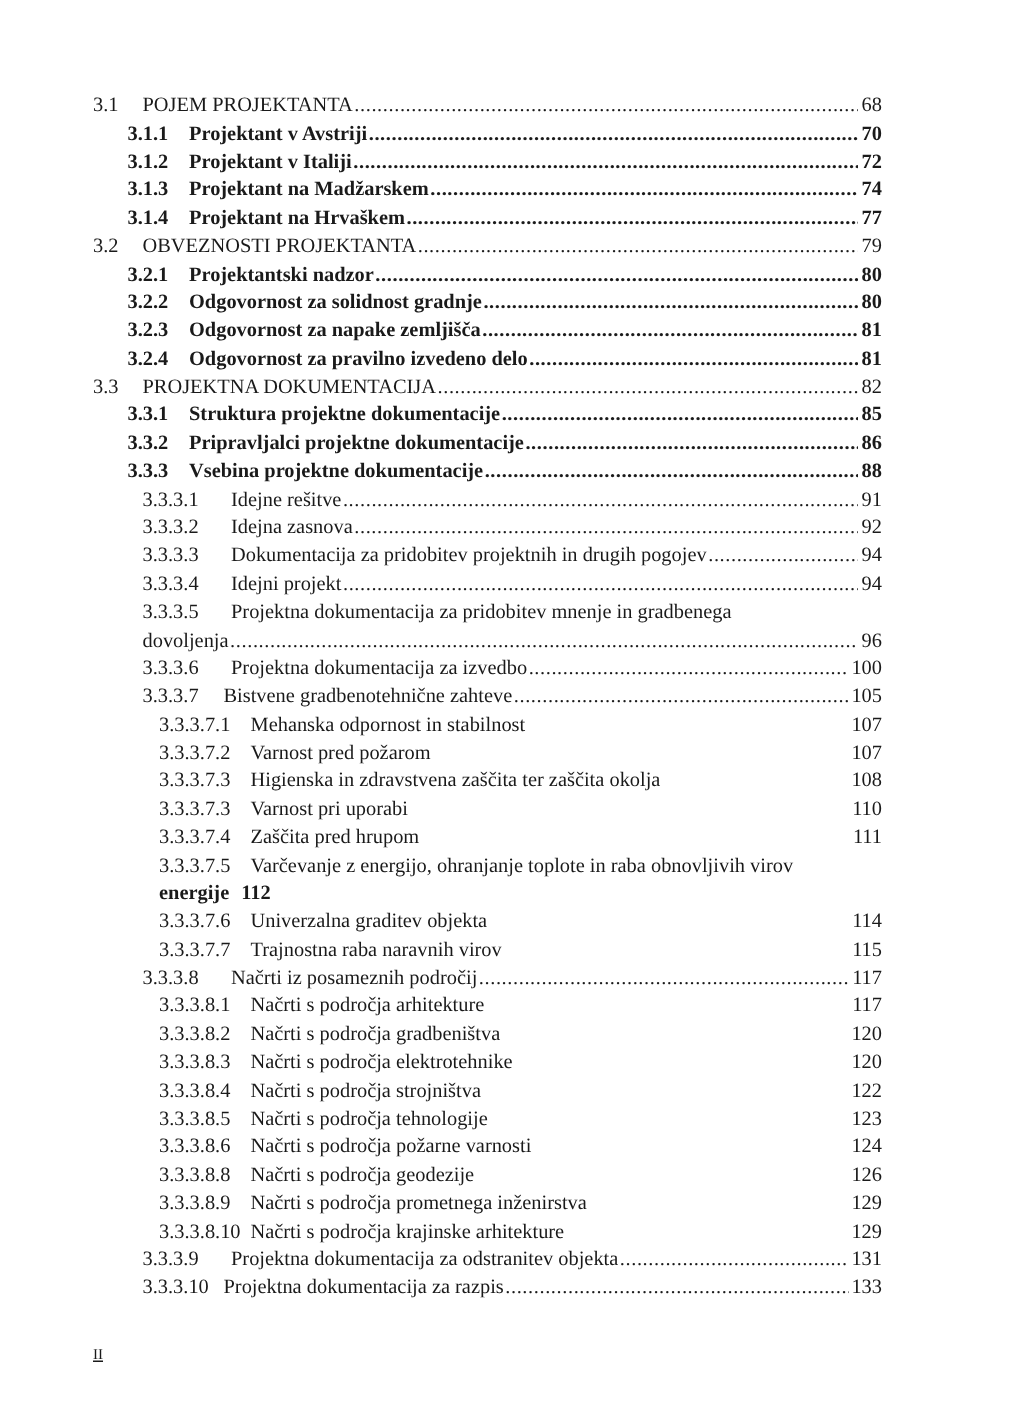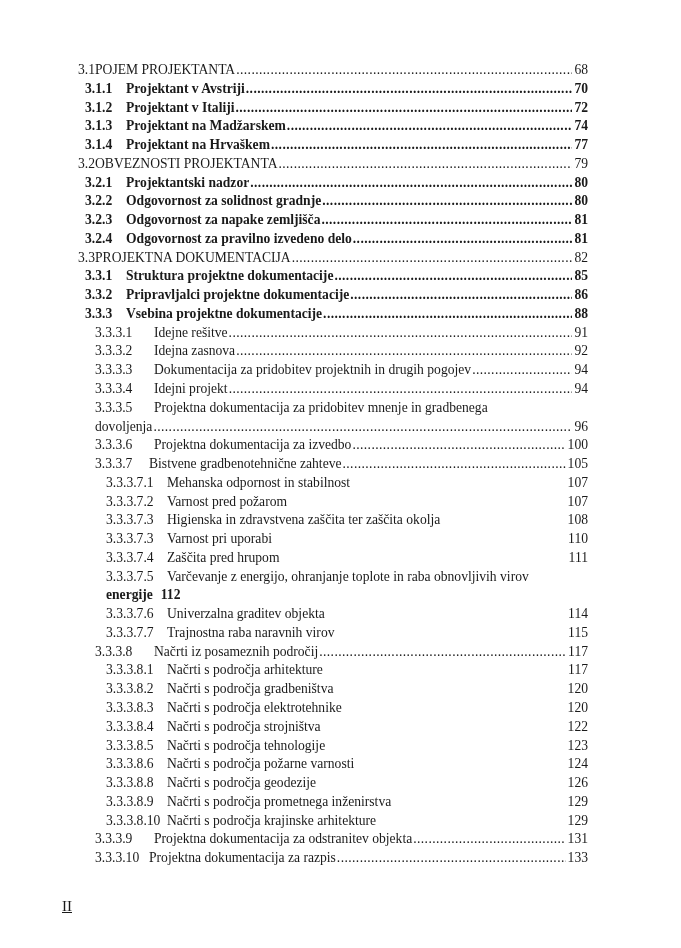--- a/index.html
+++ b/index.html
@@ -6,31 +6,31 @@
   body { width: 681px; height: 948px; position: relative; overflow: hidden;
          font-family: "Liberation Serif", "DejaVu Serif", serif; color: #1a1a1a; }
   .toc { position: absolute; left: 62px; top: 61px; width: 526px; }
   .row { position: relative; height: 18.78px; line-height: 18.78px; font-size: 13.6px; white-space: nowrap; display: flex; }
   .num { display: inline-block; flex: none; }
   .title { flex: none; }
   .leader { flex: 1 1 auto; overflow: hidden; position: relative; margin: 0 1px; }
   .leader::after { content: "................................................................................................................................................................................................................................................"; position: absolute; left: 0; bottom: 0; letter-spacing: 0.4px; }
   .page { flex: none; text-align: right; padding-left: 1px; }
   .l1 { padding-left: 0; }
-  .l1 .num { width: 33px; text-align: right; }
+  .l1 .num { width: 33px; }
   .l2 { padding-left: 23px; font-weight: bold; }
   .l2 .num { width: 41px; }
   .l3 { padding-left: 33px; }
   .l3 .num { width: 59px; }
   .l3.tight .num { width: 54px; }
   .l4 { padding-left: 44px; align-items: flex-end; }
   .l4 .num { width: 61px; }
   .cont { padding-left: 33px; }
   .inline-page { padding-left: 8px; }
-  .footer { position: absolute; left: 62px; top: 898px; font-size: 15px; text-decoration: underline; }
+  .footer { position: absolute; left: 62px; top: 898px; font-size: 10px; text-decoration: underline; }
 </style>
 </head>
 <body>
 
 <div class="toc" id="toc">
     <div class="row l1">
       <span class="num">3.1</span>
       <span class="title">POJEM PROJEKTANTA</span>
       <span class="leader"></span>
       <span class="page">68</span>

